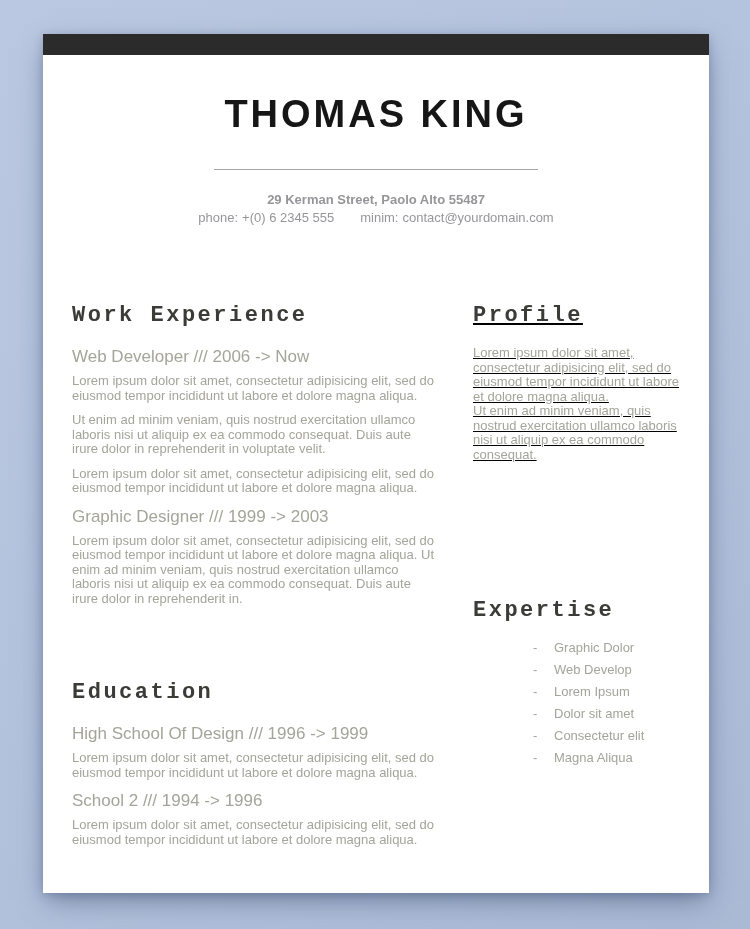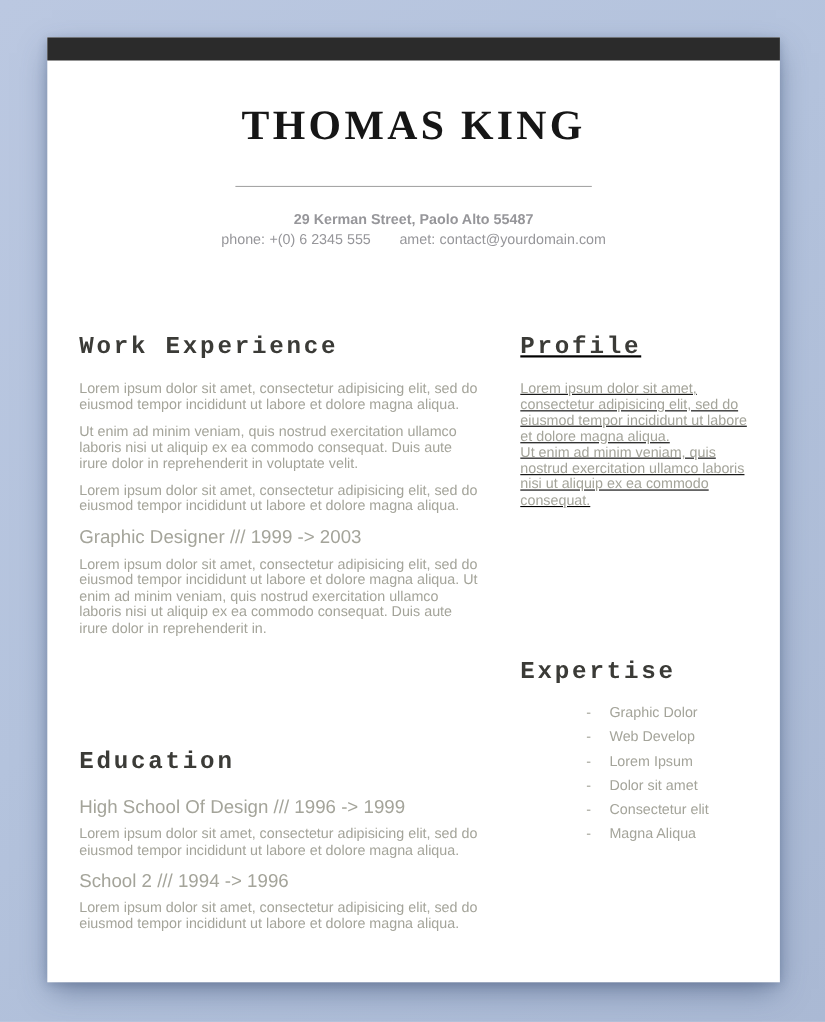--- a/index.html
+++ b/index.html
@@ -13,21 +13,21 @@
     position:absolute;left:43px;top:34px;width:666px;height:859px;
     background:var(--page-white,#ffffff);
     box-shadow:0 10px 26px -4px rgba(52,72,110,.55), 0 2px 8px rgba(52,72,110,.25);
   }
   .topbar{
     position:absolute;left:0;top:0;width:100%;height:21px;
     background:var(--bar-dark,#2b2b2b);
   }
   .name{
     position:absolute;left:0;top:58px;width:100%;text-align:center;
-    font-family:Liberation Serif, serif;
+    font-family:Liberation Sans, sans-serif;
     font-size:38px;line-height:44px;font-weight:700;letter-spacing:3px;
     color:var(--name-ink,#161616);white-space:nowrap;
   }
   .divider{
     position:absolute;left:171px;top:135px;width:324px;height:0;
     border-top:1px solid #a6a6a6;
   }
   .address{
     position:absolute;left:0;top:157px;width:100%;text-align:center;
     font-size:13px;line-height:18px;color:var(--contact-gray,#96969a);font-weight:bold;
@@ -76,29 +76,30 @@
   <div class="name">THOMAS KING</div>
   <div class="divider"></div>
   <div class="address">29 Kerman Street, Paolo Alto 55487</div>
 
   <div class="contact-line">
     <span class="pair">
       <span>phone:</span>
       <span>+(0) 6 2345 555</span>
     </span>
     <span class="pair">
-      <span>amet:</span>
+      <span>minim:</span>
       <span>contact@yourdomain.com</span>
     </span>
   </div>
 
   <div class="section sec-work">
     <h2>Work Experience</h2>
 
     <div class="entry">
+      <div class="entry-title">Web Developer /// 2006 -&gt; Now</div>
       <p>Lorem ipsum dolor sit amet, consectetur adipisicing elit, sed do eiusmod tempor incididunt ut labore et dolore magna aliqua.</p>
       <p>Ut enim ad minim veniam, quis nostrud exercitation ullamco laboris nisi ut aliquip ex ea commodo consequat. Duis aute irure dolor in reprehenderit in voluptate velit.</p>
     </div>
 
     <div class="entry">
       <p>Lorem ipsum dolor sit amet, consectetur adipisicing elit, sed do eiusmod tempor incididunt ut labore et dolore magna aliqua.</p>
     </div>
 
     <div class="entry">
       <div class="entry-title">Graphic Designer /// 1999 -&gt; 2003</div>

